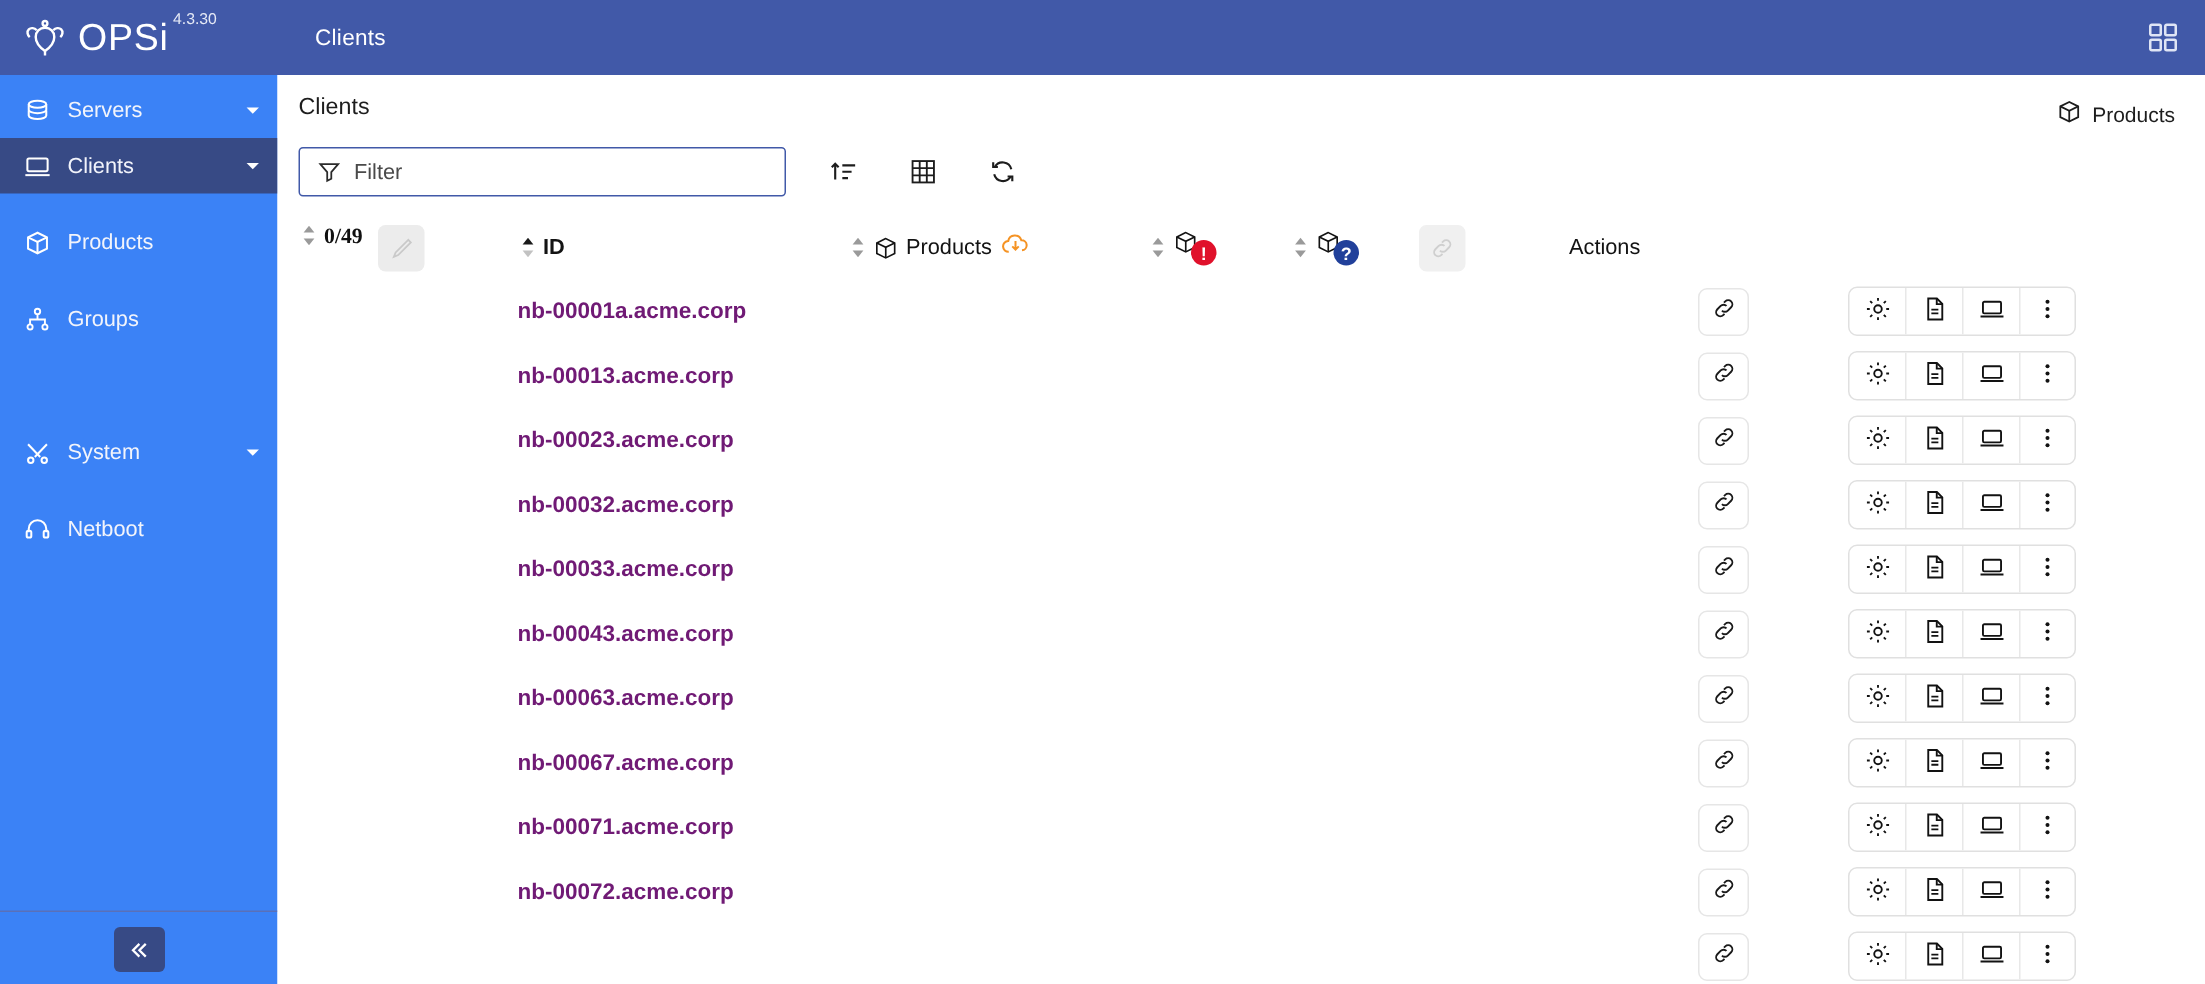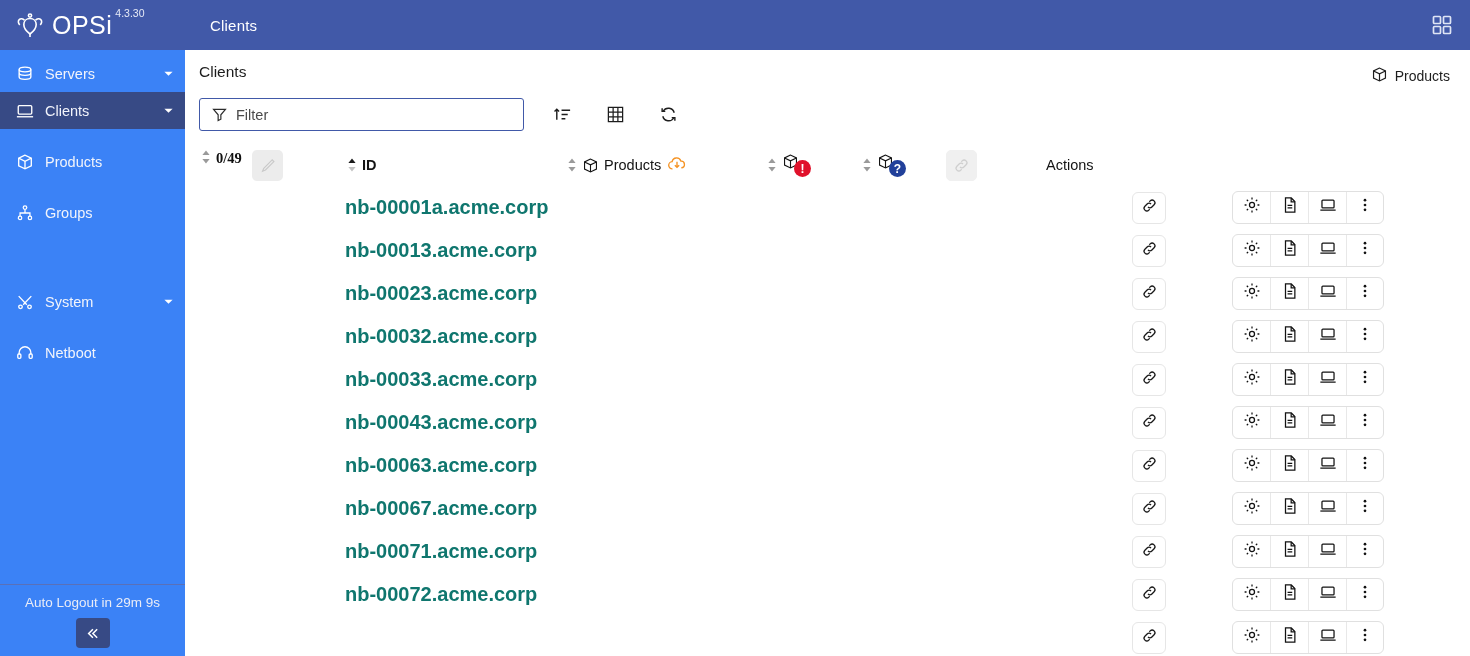--- a/index.html
+++ b/index.html
@@ -126,21 +126,21 @@
   
   .table { margin-top: 13px; width: 100%; }
   .thead {
     display: flex; align-items: center;
     height: 42px; padding: 0 0 0 14px;
     font-size: 14.5px; color: #131313;
   }
   .trow {
     display: flex; align-items: center;
     height: 43px; padding: 0 0 0 14px;
-    font-size: 20px; color: #0f766e;
+    font-size: 15px; color: #701a75;
   }
 
   .c-sel    { width: 146px; flex: 0 0 146px; display: flex; align-items: flex-start; font-family: Liberation Serif, serif; }
   .c-id     { width: 220px; flex: 0 0 220px; display: flex; align-items: center; font-weight: bold; }
   .c-local  { width: 200px; flex: 0 0 200px; display: flex; align-items: center; }
   .c-net    { width: 186px; flex: 0 0 186px; display: flex; align-items: center; }
   .c-err    { width: 95px;  flex: 0 0 95px;  display: flex; align-items: center; }
   .c-unk    { width: 86px;  flex: 0 0 86px;  display: flex; align-items: center; }
   .c-link   { width: 80px;  flex: 0 0 80px;  display: flex; align-items: center; }
   .c-act    { flex: 1 1 auto; display: flex; align-items: center; padding-left: 20px; }
@@ -306,21 +306,20 @@
               <rect x="14.6" y="11" width="3.4" height="5" rx="1.2"></rect>
             </svg>
           </span>
           <span class="nav-label">Netboot</span>
           <span class="nav-caret"></span>
         </div>
       </div>
 
       <div class="sidebar-foot">
         <div class="sidebar-divider"></div>
-        <div class="autologout">Auto Logout in 29m 9s</div>
         <div class="collapse-row">
           <div class="collapse-btn">
             <svg viewBox="0 0 20 20" width="17" height="17" fill="none" stroke="#ffffff" stroke-width="1.8">
               <path d="M10.5 5 5.5 10l5 5"></path>
                 <path d="M15.5 5l-5 5 5 5"></path>
             </svg>
           </div>
         </div>
       </div>
     </div>

